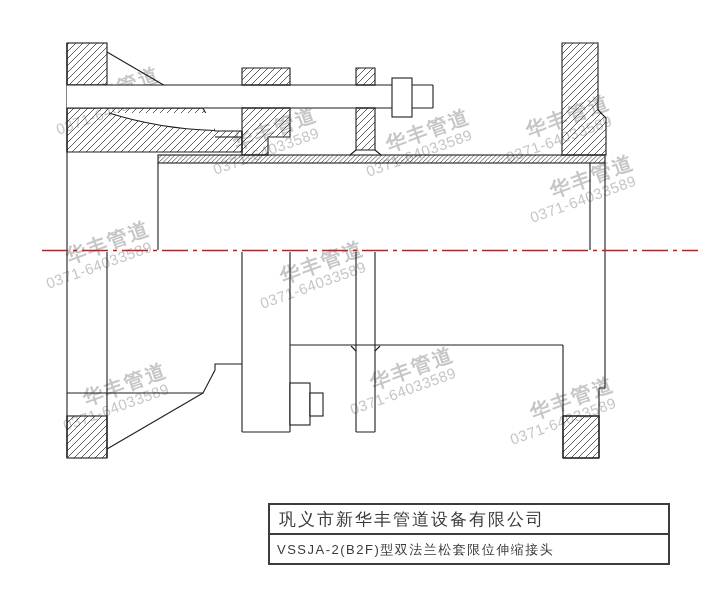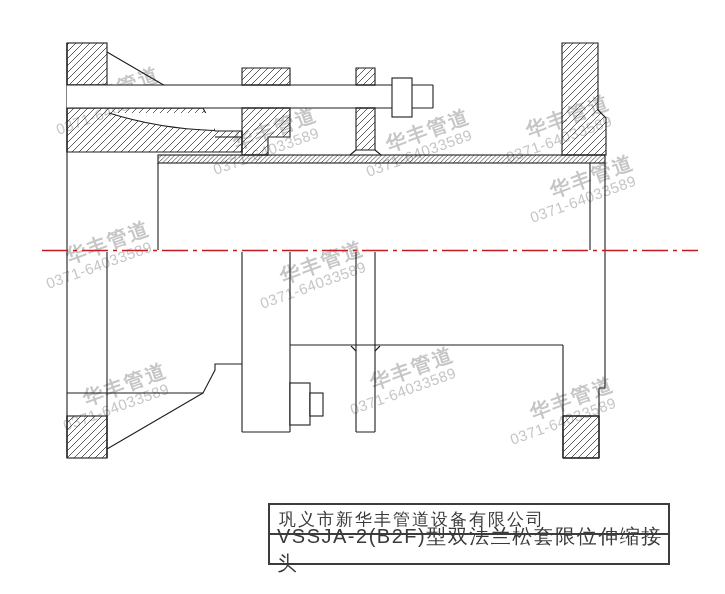--- a/index.html
+++ b/index.html
@@ -23,21 +23,21 @@
     border:2px solid #3c3c3c;box-sizing:border-box;z-index:3;background:transparent;
     color:#3a3a3a;
   }
   .titleblock .row1{
     height:30px;border-bottom:2px solid #3c3c3c;box-sizing:border-box;
     display:flex;align-items:center;padding-left:9px;
     font-size:17px;letter-spacing:2px;
   }
   .titleblock .row2{
     height:30px;display:flex;align-items:center;padding-left:7px;
-    font-size:20px;letter-spacing:1.5px;
+    font-size:13px;letter-spacing:1.5px;
   }
 </style>
 </head>
 <body>
 
 <div class="stage">
 
   <div class="wm" style="left:48px;top:72px">
       <div class="l1">华丰管道</div>
       <div class="l2">0371-64033589</div>

